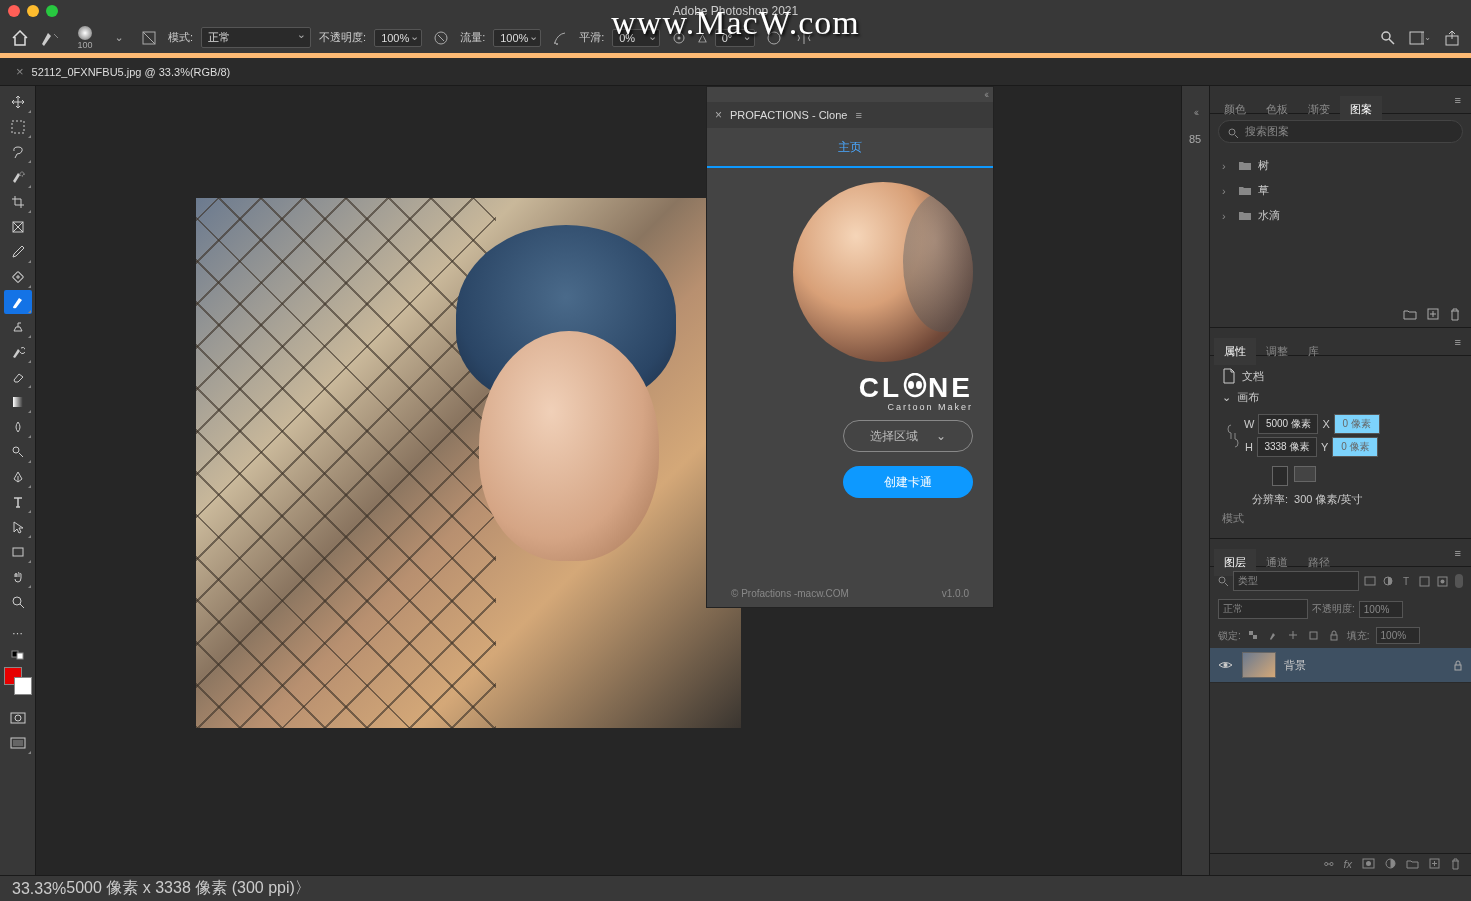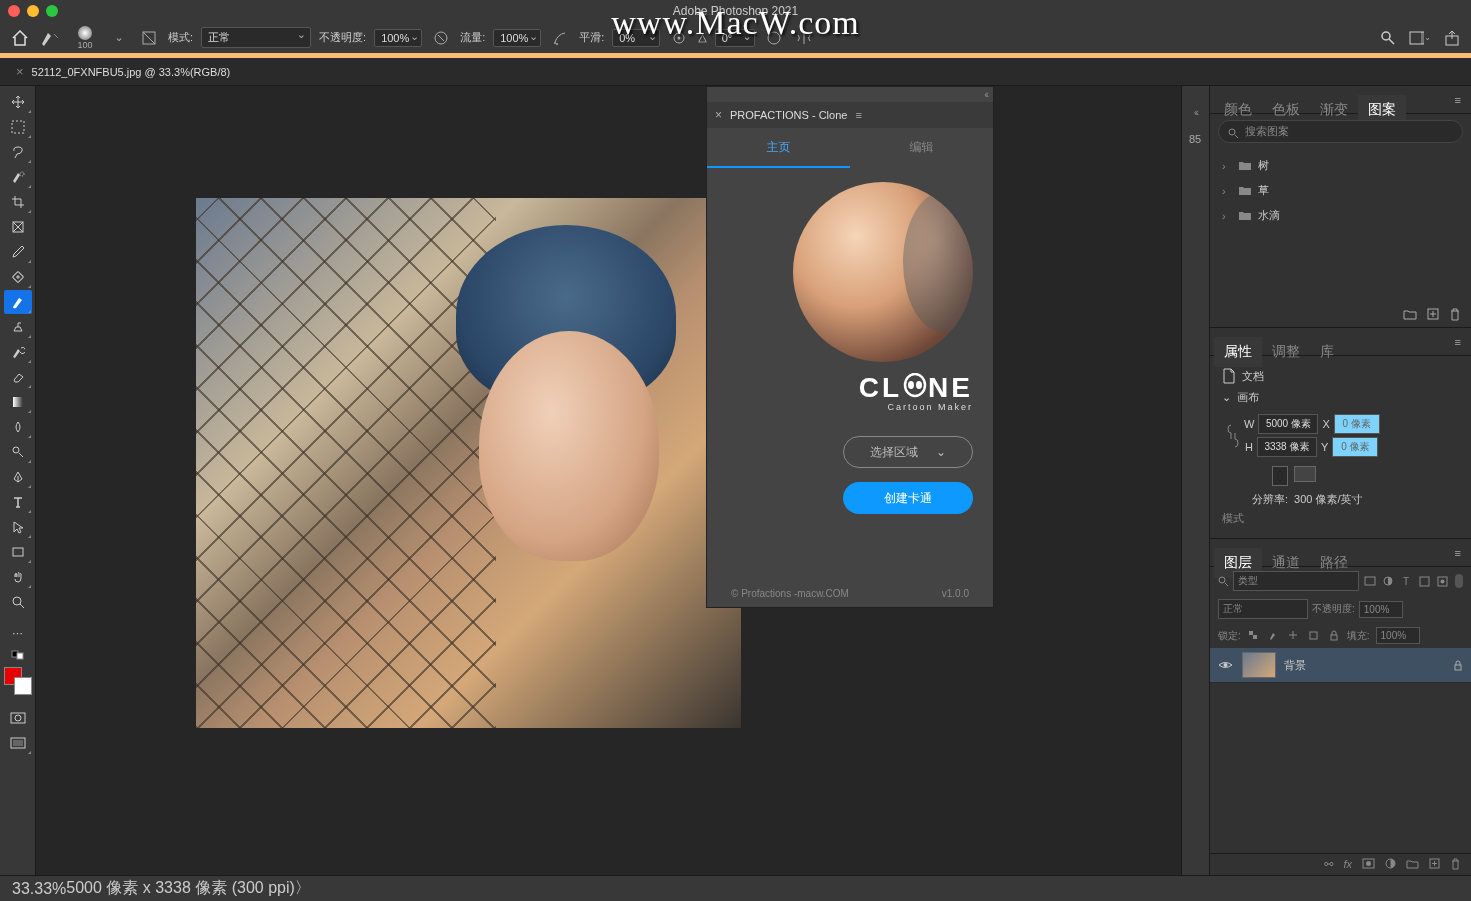--- a/index.html
+++ b/index.html
@@ -34,21 +34,21 @@
 .sw2 { position: absolute; right: 0; bottom: 0; width: 18px; height: 18px; background: #fff; border: 1px solid #888; }
 .canvas-wrap { flex: 1; background: #262626; position: relative; overflow: hidden; }
 .canvas-img { position: absolute; left: 160px; top: 112px; width: 545px; height: 530px; overflow: hidden; }
 .photo { width: 100%; height: 100%; background: linear-gradient(135deg, #6b7a8f 0%, #c9b89a 30%, #8a7560 45%, #b89070 55%, #d4a878 70%, #3a3530 100%); position: relative; }
 .photo::before { content: ''; position: absolute; left: 0; top: 0; width: 55%; height: 100%; background-image: repeating-linear-gradient(45deg, rgba(60,50,40,.6) 0 2px, transparent 2px 30px), repeating-linear-gradient(-45deg, rgba(60,50,40,.6) 0 2px, transparent 2px 30px); }
 .face { position: absolute; right: 15%; top: 25%; width: 180px; height: 230px; border-radius: 50% 50% 45% 45%; background: radial-gradient(ellipse at 40% 35%, #f0d0b8 0%, #d5a585 60%, #a07050 100%); }
 .hat { position: absolute; right: 12%; top: 5%; width: 220px; height: 180px; border-radius: 50% 50% 40% 40%; background: radial-gradient(ellipse at 50% 40%, #4a6a8a 0%, #2a4565 70%, #1a2a40 100%); }
 .panel-dock { width: 28px; background: #383838; border-left: 1px solid #1a1a1a; display: flex; flex-direction: column; align-items: center; padding-top: 20px; }
 .right-panels { width: 262px; background: #323232; border-left: 1px solid #1a1a1a; display: flex; flex-direction: column; }
 .panel-tabs { display: flex; align-items: center; background: #323232; padding: 0 4px; height: 28px; border-bottom: 1px solid #1a1a1a; }
-.ptab { padding: 6px 10px; color: #888; font-size: 14px; cursor: pointer; margin-top: 20px; }
+.ptab { padding: 6px 10px; color: #888; font-size: 11px; cursor: pointer; margin-top: 20px; }
 .ptab.active { color: #fff; background: #383838; }
 .ptab-menu { margin-left: auto; color: #aaa; padding: 0 6px; }
 .search-pat { margin: 6px 8px; background: #2a2a2a; border: 1px solid #444; border-radius: 12px; padding: 3px 8px; display: flex; align-items: flex-end; gap: 6px; color: #888; }
 .pat-folders { padding: 4px 8px; }
 .pat-folder { display: flex; align-items: center; gap: 6px; padding: 5px 4px; color: #ccc; font-size: 11px; }
 .pat-folder .chev { color: #888; width: 10px; }
 .panel-sec { border-top: 1px solid #1a1a1a; }
 .prop-body { padding: 8px 12px; font-size: 11px; color: #ccc; }
 .prop-row { display: flex; align-items: center; gap: 6px; margin: 4px 0; }
 .prop-disc { display: flex; align-items: center; gap: 6px; font-size: 11px; color: #ccc; margin: 6px 0; }
@@ -73,21 +73,21 @@
 .plugin-x { color: #aaa; font-size: 12px; }
 .plugin-ttl { color: #ddd; font-size: 11px; font-weight: 500; }
 .plugin-menu { color: #aaa; }
 .plugin-tabs { display: flex; height: 40px; }
 .plugtab { flex: 1; display: flex; align-items: center; justify-content: center; color: #888; font-size: 12px; border-bottom: 2px solid transparent; }
 .plugtab.active { color: #4aa8ff; border-bottom-color: #0d99ff; }
 .plugin-body { flex: 1; display: flex; flex-direction: column; align-items: flex-end; padding: 14px 20px 8px; }
 .clone-face { width: 180px; height: 180px; border-radius: 50%; background: radial-gradient(ellipse at 35% 30%, #f5d5b8 0%, #d8a078 40%, #704838 75%, #3a3a3a 95%); margin-bottom: 10px; position: relative; overflow: hidden; }
 .clone-face::before { content: ''; position: absolute; right: -10px; top: 10px; width: 80px; height: 140px; border-radius: 50%; background: radial-gradient(ellipse at 40% 35%, #888 0%, #555 70%, transparent 100%); opacity: .5; }
 .clone-logo { font-family: Arial Black, sans-serif; font-size: 28px; font-weight: 900; color: #fff; letter-spacing: 3px; }
-.clone-sub { color: #ddd; font-size: 9px; letter-spacing: 2px; margin-top: -2px; margin-bottom: 24px; }
+.clone-sub { color: #ddd; font-size: 9px; letter-spacing: 2px; margin-top: -2px; margin-bottom: 8px; }
 .sel-area { width: 130px; height: 32px; border: 1px solid #888; border-radius: 16px; display: flex; align-items: center; justify-content: center; gap: 18px; color: #bbb; font-size: 12px; margin-bottom: 14px; }
 .create-btn { width: 130px; height: 32px; border-radius: 16px; background: #0d99ff; color: #fff; display: flex; align-items: center; justify-content: center; font-size: 12px; }
 .plugin-ftr { display: flex; justify-content: space-between; padding: 8px 24px; color: #888; font-size: 10px; }
 svg { display: block; }
 .pat-actions { display:flex; justify-content:flex-end; gap:10px; padding:6px 10px; color:#888; }
 </style>
 </head>
 <body>
 
 <div class="watermark">www.MacW.com</div>
@@ -618,21 +618,20 @@
 
 <div class="plugin">
   <div style="display:flex;justify-content:flex-end;padding:2px 6px;color:#888;font-size:10px;letter-spacing:-2px">‹‹</div>
   <div class="plugin-hdr">
     <span class="plugin-x">×</span>
     <span class="plugin-ttl">PROFACTIONS - Clone</span>
     <span class="plugin-menu">≡</span>
   </div>
   <div class="plugin-tabs">
     <div class="plugtab active">主页</div>
-    <div class="plugtab">编辑</div>
   </div>
   <div class="plugin-body">
     <div class="clone-face"></div>
     <div class="clone-logo">CL<svg style="display:inline;vertical-align:-4px" width="26" height="28">
           <ellipse cx="13" cy="12" rx="10" ry="11" fill="none" stroke="#fff" stroke-width="2.5"></ellipse>
           <ellipse cx="9" cy="12" rx="3" ry="4" fill="#fff"></ellipse>
           <ellipse cx="17" cy="12" rx="3" ry="4" fill="#fff"></ellipse>
         </svg>NE</div>
     <div class="clone-sub">Cartoon Maker</div>
     <div class="sel-area">

